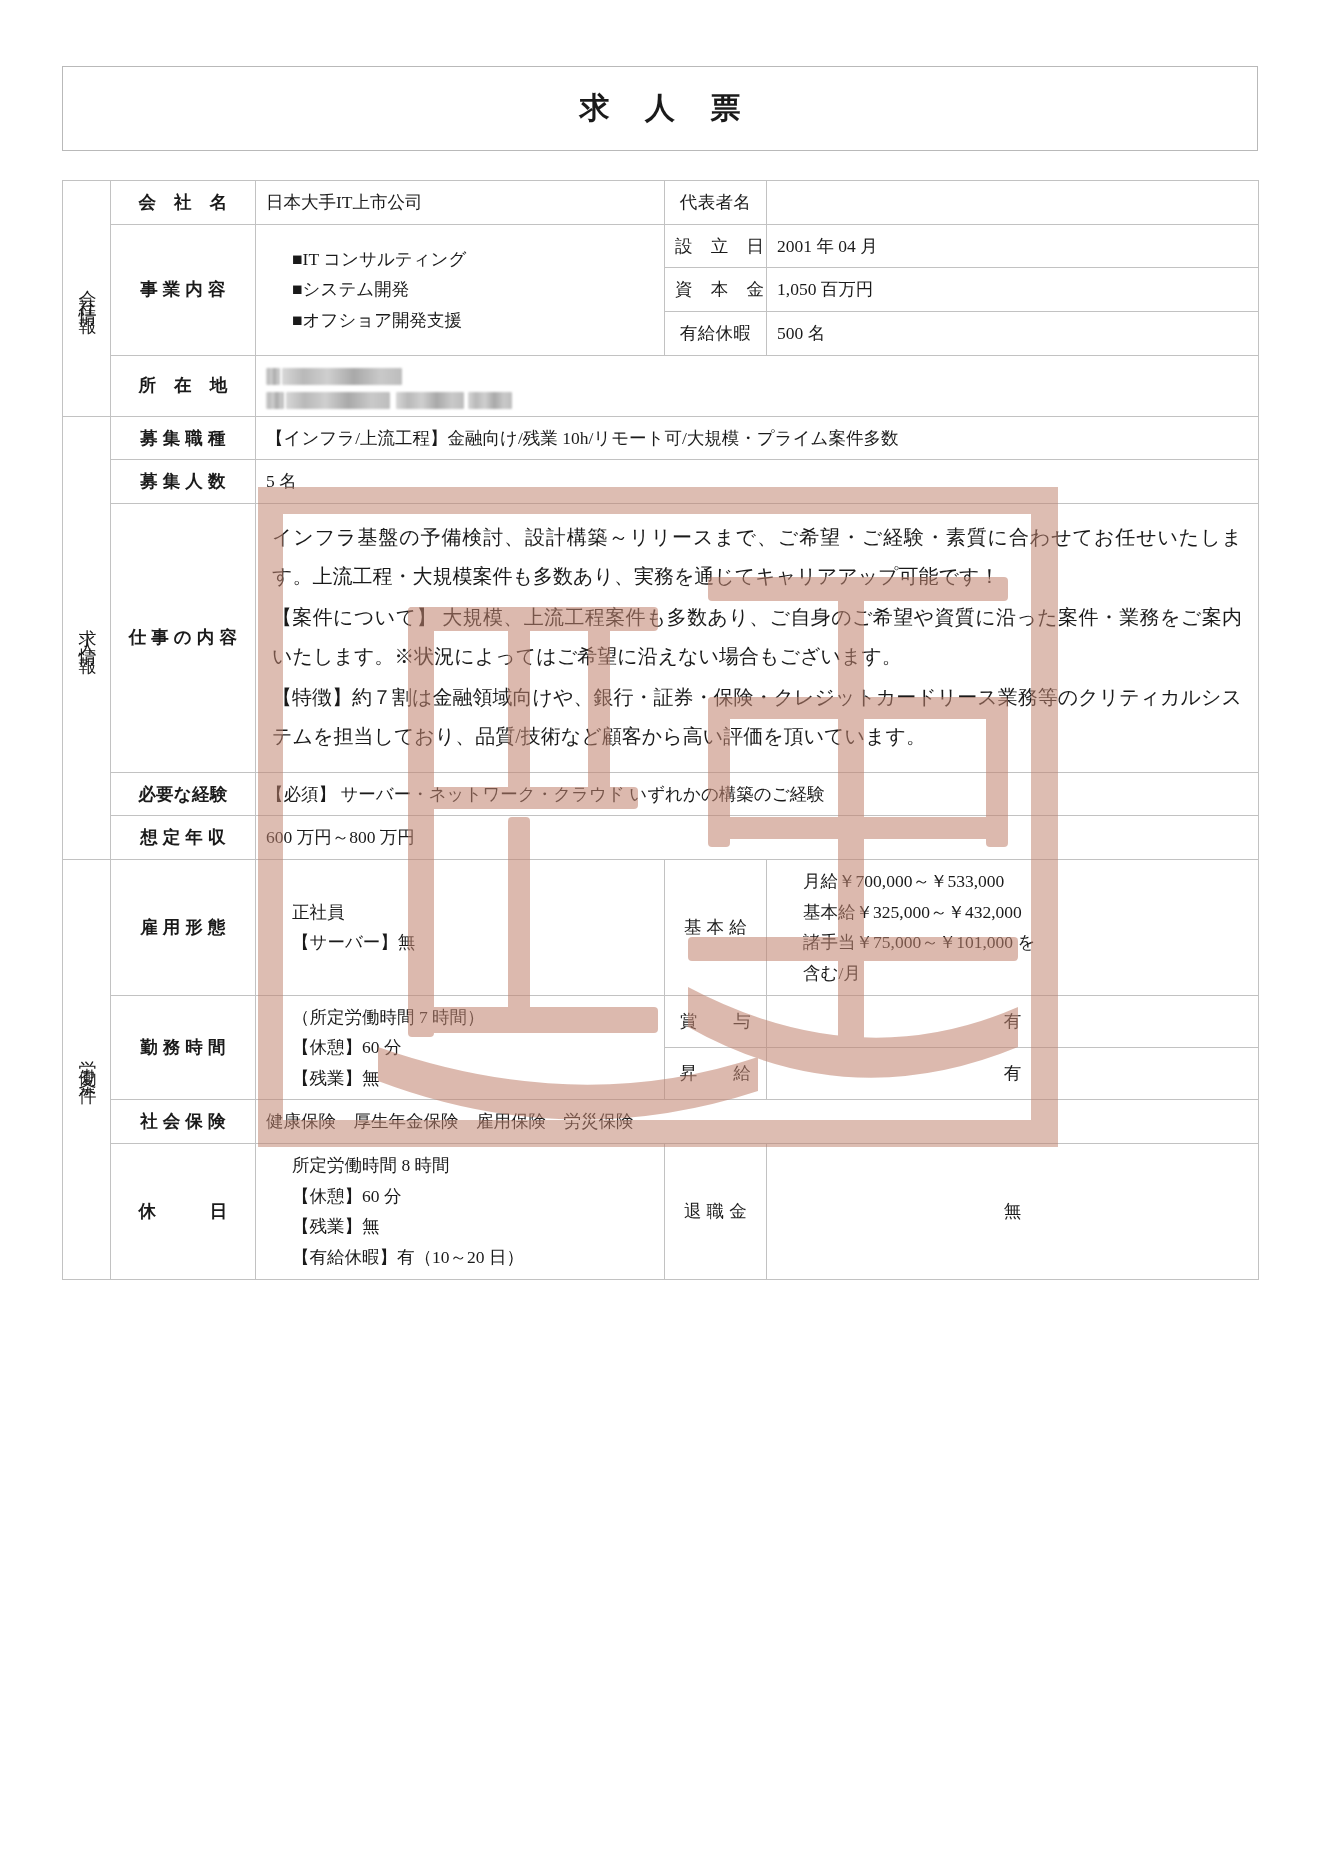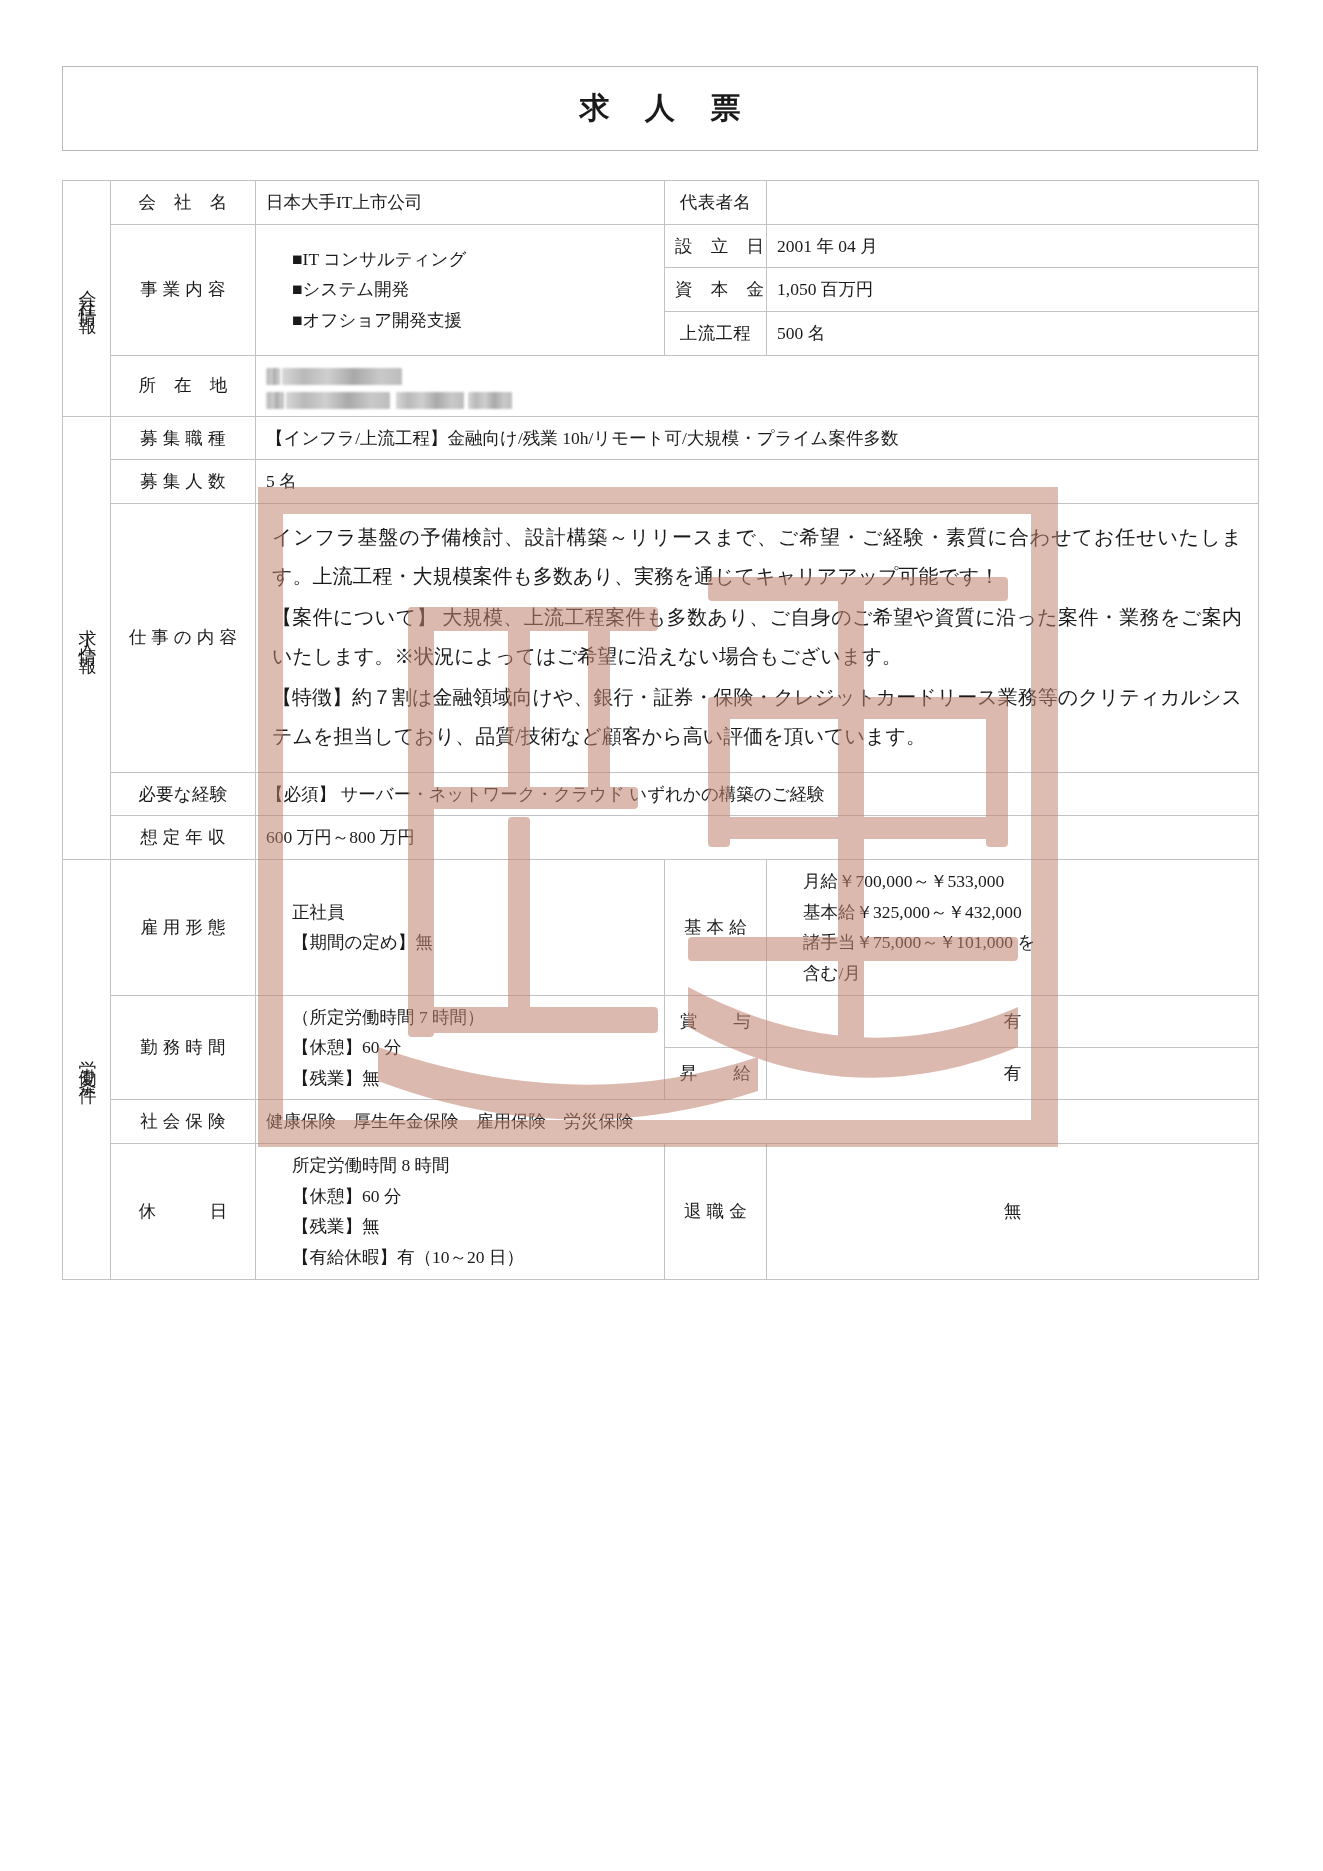--- a/index.html
+++ b/index.html
@@ -74,20 +74,21 @@
     font-size: 18px;
     line-height: 1.1;
   }
   
   td.rlabel {
     width: 143px;
     text-align: center;
     font-size: 18px;
     white-space: nowrap;
     padding: 6px 6px;
+    font-weight: bold;
   }
   td.rlabel span.sp {
     display: inline-block;
   }
   .spread-0 { letter-spacing: 0.02em; }
 
   td.value { padding-left: 12px; }
   td.center { text-align: center; }
   td.sublabel {
     width: 100px;
@@ -178,21 +179,21 @@
         <td class="subvalue">2001 年 04 月</td>
       </tr>
       <tr>
         <td class="sublabel">
           <span class="sp spread-0">資　本　金</span>
         </td>
         <td class="subvalue">1,050 百万円</td>
       </tr>
       <tr>
         <td class="sublabel">
-          <span class="sp spread-0">上流工程</span>
+          <span class="sp spread-0">有給休暇</span>
         </td>
         <td class="subvalue">500 名</td>
       </tr>
 
       <tr>
         <td class="rlabel">
           <span class="sp spread-0">所　在　地</span>
         </td>
         <td class="value" colspan="3">
           <span class="addr-line">
@@ -244,21 +245,21 @@
 
       <tr>
         <td class="vlabel" rowspan="5">
           <span class="vtext">労働条件</span>
         </td>
         <td class="rlabel">
           <span class="sp spread-0">雇 用 形 態</span>
         </td>
         <td class="value">
           <span class="line">正社員</span>
-          <span class="line">【期間の定め】無</span>
+          <span class="line">【サーバー】無</span>
         </td>
         <td class="sublabel">
           <span class="sp spread-0">基 本 給</span>
         </td>
         <td class="subvalue">
           <span class="line">月給￥700,000～￥533,000</span>
           <span class="line">基本給￥325,000～￥432,000</span>
           <span class="line">諸手当￥75,000～￥101,000 を</span>
           <span class="line">含む/月</span>
         </td>

